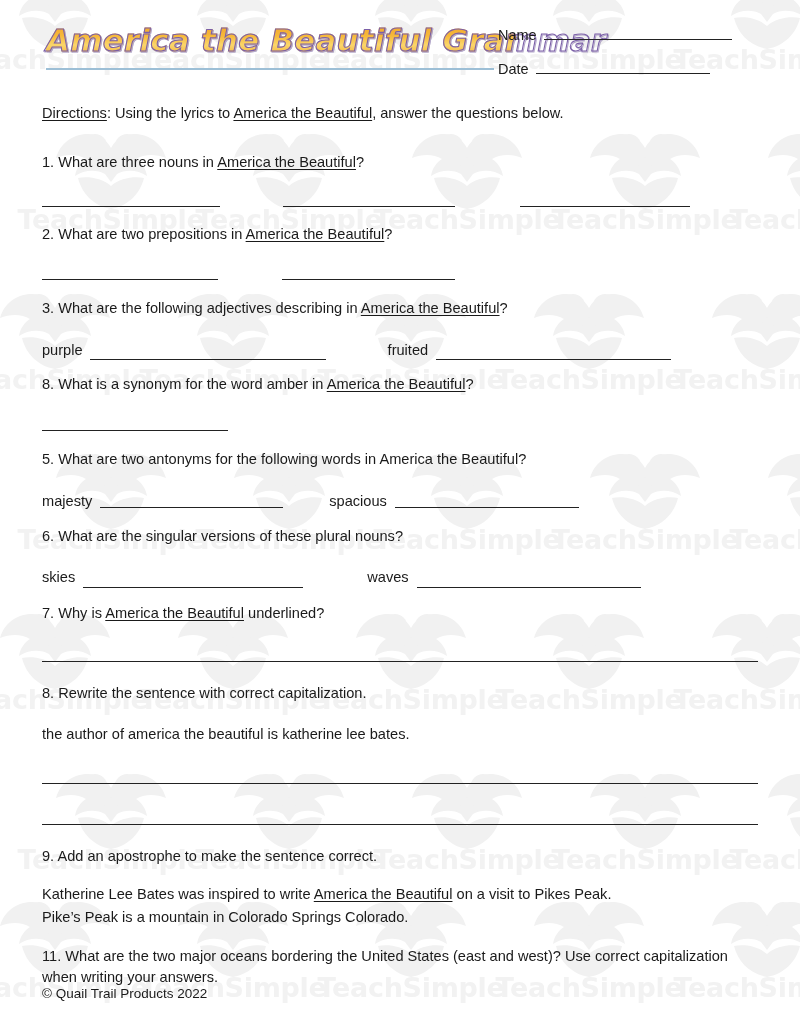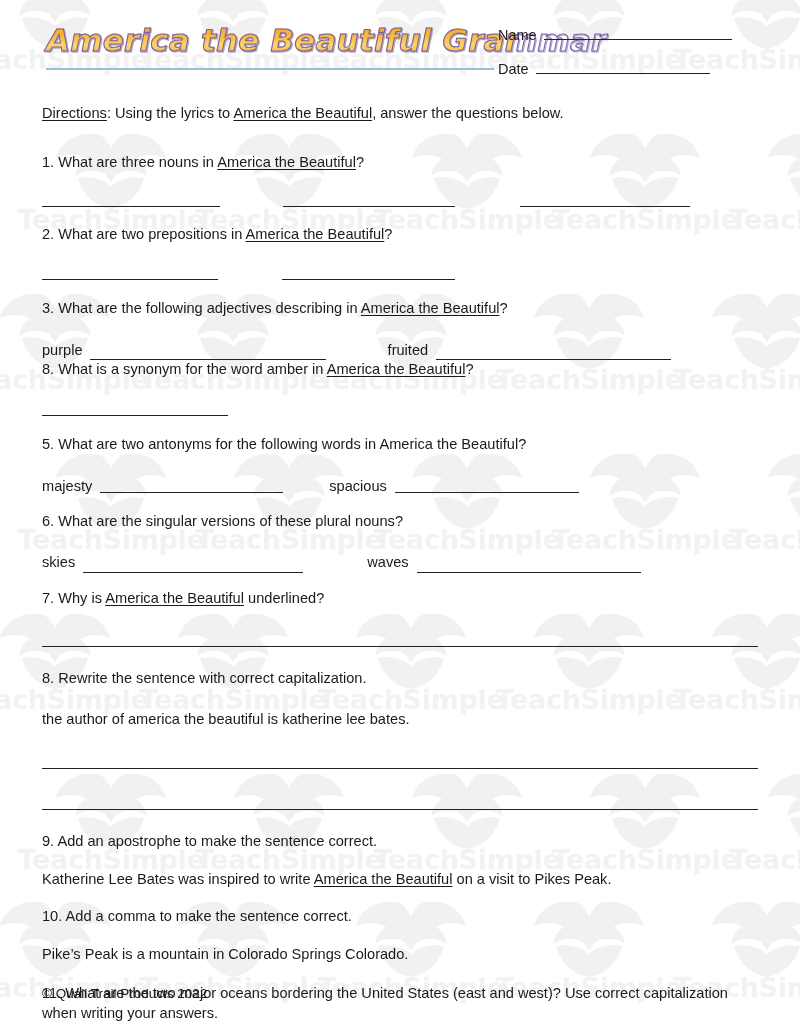--- a/index.html
+++ b/index.html
@@ -727,21 +727,21 @@
         <span class="bl" style="width:170px;margin-left:65px;"></span>
       </div>
 
       <p class="q" style="margin-bottom:23px;"><span>2. What are two prepositions in </span><span class="u">America the Beautiful</span><span>?</span></p>
       <div class="blank-row" style="margin-bottom:19px;">
         <span class="bl" style="width:176px;"></span>
         <span class="bl" style="width:173px;margin-left:64px;"></span>
       </div>
 
       <p class="q" style="margin-bottom:22px;"><span>3. What are the following adjectives describing in </span><span class="u">America the Beautiful</span><span>?</span></p>
-      <div class="blank-row" style="">
+      <div class="blank-row" style="margin-bottom:15px;">
         <span class="lbl">purple</span>
         <span class="bl" style="width:236px;margin-left:7px;"></span>
         <span class="lbl" style="margin-left:62px;">fruited</span>
         <span class="bl" style="width:235px;margin-left:8px;"></span>
       </div>
 
       <p class="q" style="margin-bottom:24px;"><span>8. What is a synonym for the word amber in </span><span class="u">America the Beautiful</span><span>?</span></p>
       <div class="blank-row" style="margin-bottom:19px;">
         <span class="bl" style="width:186px;"></span>
       </div>
@@ -764,23 +764,22 @@
 
       <p class="q" style="margin-bottom:26px;"><span>7. Why is </span><span class="u">America the Beautiful</span><span> underlined?</span></p>
       <div class="full-line" style="margin-bottom:22px;"></div>
 
       <p class="q" style="margin-bottom:22px;">8. Rewrite the sentence with correct capitalization.</p>
       <p class="q" style="margin-bottom:27px;">the author of america the beautiful is katherine lee bates.</p>
       <div class="full-line" style="margin-bottom:29px;"></div>
       <div class="full-line" style="margin-bottom:22px;"></div>
 
       <p class="q" style="margin-bottom:18px;">9. Add an apostrophe to make the sentence correct.</p>
-      <p class="q" style="margin-bottom:18px;"><span>Katherine Lee Bates was inspired to write </span><span class="u">America the Beautiful</span><span> on a visit to Pikes Peak.</span></p>
-
-      <p class="q" style="margin-bottom:18px;">10. Add a comma to make the sentence correct.</p>
+      <p class="q" style="margin-bottom:4px;"><span>Katherine Lee Bates was inspired to write </span><span class="u">America the Beautiful</span><span> on a visit to Pikes Peak.</span></p>
+
       <p class="q" style="margin-bottom:18px;">Pike’s Peak is a mountain in Colorado Springs Colorado.</p>
 
       <p class="q" style="margin-bottom:30px;line-height:1.42;">11. What are the two major oceans bordering the United States (east and west)? Use correct capitalization when writing your answers.</p>
 
     </div>
 
     <div style="position:absolute;left:42px;top:986px;font-size:13.5px;">© Quail Trail Products 2022</div>
 
   </div>
 </div>

